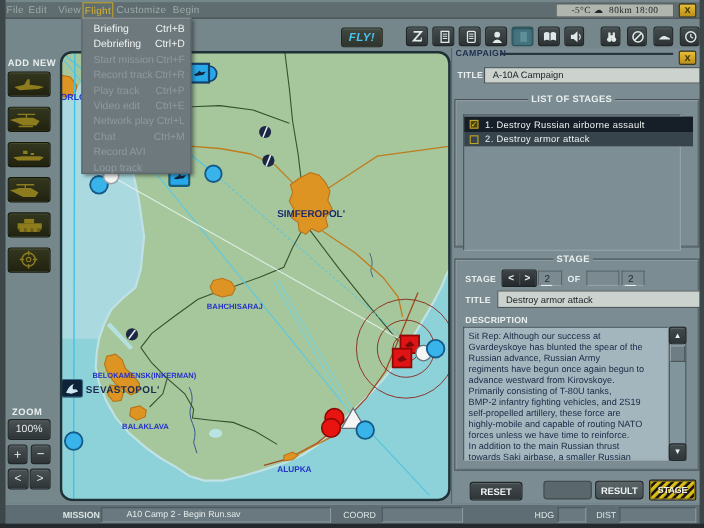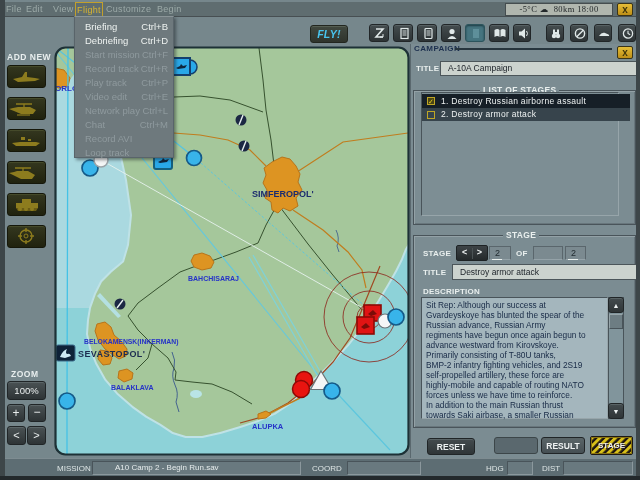--- a/index.html
+++ b/index.html
@@ -300,21 +300,21 @@
 <div class="abs" style="left:411px;top:44px;width:229px;height:414px;background:#7b8c92"></div>
 <div class="abs" style="left:410px;top:44px;width:1px;height:414px;background:#5a686e"></div>
 <div class="abs navy" style="left:414px;top:44px;font-size:8px;font-weight:bold;letter-spacing:.4px">CAMPAIGN</div>
 <div class="abs" style="left:455px;top:48px;width:157px;height:1.5px;background:#27353d"></div>
 <div class="abs xbtn" style="left:617px;top:46px;">x</div>
 <div class="abs lbl" style="left:416px;top:64px;">TITLE</div>
 <div class="abs field" style="left:440px;top:61px;width:197px;height:15px;line-height:13px;padding-left:7px;">A-10A Campaign</div>
 
 <div class="abs groupbox" style="left:413px;top:90px;width:223px;height:135px;"></div>
 <div class="abs" style="left:480px;top:85px;background:#7b8c92;padding:0 3px;color:#e9efee;font-size:8.5px;font-weight:bold;letter-spacing:.3px;">LIST OF STAGES</div>
-<div class="abs" style="left:421px;top:92px;width:198px;height:124px;background:#7d8e94;border:1px solid #49545a;border-bottom-color:#97a5aa;border-right-color:#97a5aa;">
+<div class="abs" style="left:421px;top:104px;width:198px;height:124px;background:#7d8e94;border:1px solid #49545a;border-bottom-color:#97a5aa;border-right-color:#97a5aa;">
   <div style="position:absolute;left:0;top:1px;width:208px;height:14px;background:#161f27;color:#eef2f2;font-size:8.5px;line-height:14px;">
     <span style="position:absolute;left:5px;top:3px;width:8px;height:8px;border:1px solid #bfa626;background:#4a4414;color:#e8d020;font-size:7px;line-height:7px;text-align:center;">✓</span>
     <span style="position:absolute;left:19px;letter-spacing:.3px;">1. Destroy Russian airborne assault</span>
   </div>
   <div style="position:absolute;left:0;top:15px;width:208px;height:13px;background:#37444c;color:#eef2f2;font-size:8.5px;line-height:13px;">
     <span style="position:absolute;left:5px;top:3px;width:8px;height:8px;border:1px solid #bfa626;background:#37444c;"></span>
     <span style="position:absolute;left:19px;letter-spacing:.3px;">2. Destroy armor attack</span>
   </div>
 </div>
 
@@ -352,21 +352,21 @@
           <rect y="3" width="5.5" height="2.5" fill="#1c1410"></rect>
         </pattern>
       </defs>
       <rect width="41" height="17" fill="url(#hz2)"></rect>
       <rect x="0.5" y="0.5" width="40" height="16" fill="none" stroke="#8a7410" stroke-width="1"></rect>
     </svg>
   <span style="position:relative;">STAGE</span>
 </div>
 
 <div class="abs" id="bottombar">
-  <span class="abs" style="left:57px;top:5px;">MISSION</span>
+  <span class="abs" style="left:57px;top:5px;font-weight:bold;">MISSION</span>
   <span class="bfield" style="left:92px;width:209px;">A10 Camp 2 - Begin Run.sav</span>
   <span class="abs" style="left:312px;top:5px;">COORD</span>
   <span class="bfield" style="left:347px;width:74px;"></span>
   <span class="abs" style="left:486px;top:5px;">HDG</span>
   <span class="bfield" style="left:507px;width:26px;"></span>
   <span class="abs" style="left:542px;top:5px;">DIST</span>
   <span class="bfield" style="left:563px;width:70px;"></span>
 </div>
 <div class="abs" id="edgeL"></div>
 <div class="abs" id="edgeR"></div>

